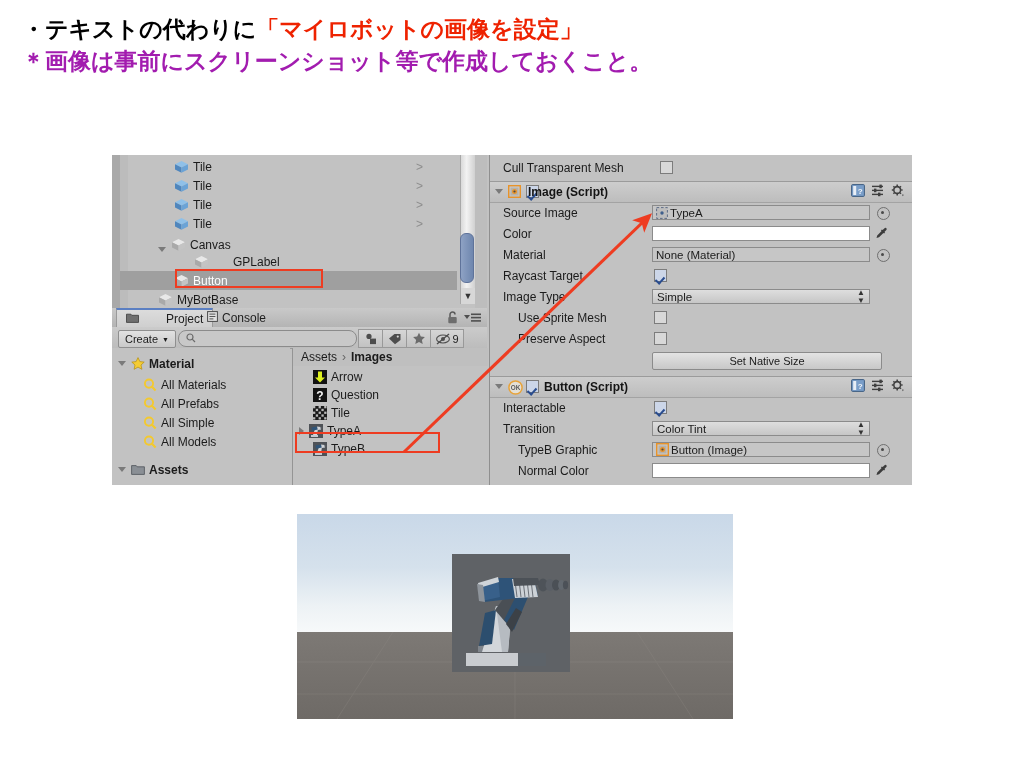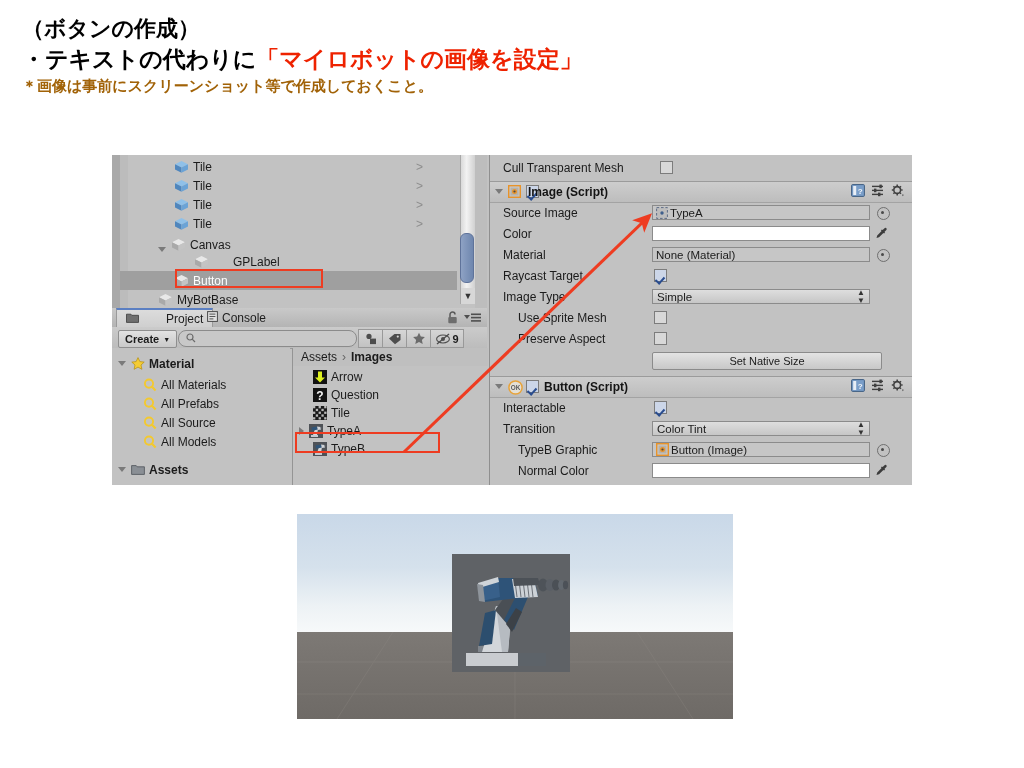--- a/index.html
+++ b/index.html
@@ -7,21 +7,21 @@
     width:1024px;height:768px;background:#ffffff;
     font-family:"Liberation Sans","DejaVu Sans",sans-serif;
     overflow:hidden;position:relative;
   }
 
   
   #slide-header{position:absolute;left:22px;top:14px;width:960px;}
   .hdr-line{font-weight:bold;line-height:1.38;white-space:nowrap;}
   .hdr-l1{font-size:22px;color:#000;}
   .hdr-l2{font-size:23px;color:#000;}
-  .hdr-l3{font-size:15px;color:#a16207;}
+  .hdr-l3{font-size:23px;color:#a21caf;}
   .red{color:#ee2200;}
 
   
   #unity-shot{
     position:absolute;left:112px;top:155px;width:800px;height:330px;
     background:#c2c2c2;overflow:hidden;
     font-family:"Liberation Sans","DejaVu Sans",sans-serif;
     font-size:11.5px;color:#1b1b1b;
   }
 
@@ -51,21 +51,21 @@
 
   
   #project{position:absolute;left:0;top:153px;width:375px;height:177px;background:#c2c2c2;}
   #proj-tabbar{position:absolute;left:0;top:0;width:375px;height:19px;
      background:linear-gradient(to bottom,#c9c9c9,#b4b4b4);border-bottom:1px solid #8e8e8e;}
   .ptab{position:absolute;top:0;height:19px;display:flex;align-items:center;gap:4px;padding:0 9px;
      font-size:12px;color:#1d1d1d;box-sizing:border-box;}
   .ptab.active{background:linear-gradient(to bottom,#dcdcdc,#cfcfcf);
      border-top:2px solid #5b7fc2;border-left:1px solid #9a9a9a;border-right:1px solid #9a9a9a;gap:27px;}
   #proj-toolbar{position:absolute;left:0;top:19px;width:375px;height:21px;
-     background:linear-gradient(to bottom,#cbcbcb,#bcbcbc);border-bottom:1px solid #9a9a9a;font-weight:bold;}
+     background:linear-gradient(to bottom,#cbcbcb,#bcbcbc);border-bottom:1px solid #9a9a9a;}
   #create-btn{position:absolute;left:6px;top:3px;height:16px;padding:0 6px;display:flex;align-items:center;gap:4px;
      font-size:11px;border:1px solid #8f8f8f;border-radius:2px;
      background:linear-gradient(to bottom,#e2e2e2,#c9c9c9);}
   #search-field{position:absolute;left:66px;top:3px;width:170px;height:15px;border:1px solid #8b8b8b;
      border-radius:8px;background:#c8c8c8;display:flex;align-items:center;padding-left:7px;}
   .tool-btn{position:absolute;top:2px;width:23px;height:17px;border:1px solid #999;
      background:linear-gradient(to bottom,#d6d6d6,#c2c2c2);display:flex;align-items:center;justify-content:center;}
   #proj-body{position:absolute;left:0;top:40px;width:375px;height:137px;}
   #proj-tree{position:absolute;left:0;top:0;width:178px;height:137px;background:#c2c2c2;}
   #proj-content{position:absolute;left:180px;top:0;width:195px;height:137px;background:#c2c2c2;
@@ -118,21 +118,20 @@
   #ground{position:absolute;left:0;top:118px;width:436px;height:87px;
      background:linear-gradient(to bottom,#7d7975,#6e6a66);}
   #ground-grid{position:absolute;left:0;top:118px;width:436px;height:87px;opacity:.30;}
   #btn-sprite{position:absolute;left:155px;top:40px;width:118px;height:118px;background:#5f6266;overflow:hidden;}
   #btn-sprite svg{display:block;}
 </style>
 </head>
 <body>
 
 <div id="slide-header">
-  <div class="hdr-line hdr-l1">（ボタンの作成）</div>
   <div class="hdr-line hdr-l2"><span>・テキストの代わりに</span><span class="red">「マイロボットの画像を設定」</span></div>
   <div class="hdr-line hdr-l3">＊画像は事前にスクリーンショット等で作成しておくこと。</div>
 </div>
 
 <div id="unity-shot">
 
   <div id="left-col">
 
     <div id="hierarchy">
       <div id="hier-gutter"></div>
@@ -337,21 +336,21 @@
             </div>
             <div class="trow" style="top: 65px;">
               <span style="display:inline-block;width:22px"></span>
               <span style="display:inline-block;width:9px"></span>
               <span style="margin-right:4px;display:flex;">
                 <svg width="14" height="14" viewBox="0 0 14 14">
                   <circle cx="6" cy="5.6" r="4.1" fill="none" stroke="#f3c92f" stroke-width="1.9"></circle>
                   <line x1="8.7" y1="8.6" x2="12.6" y2="12.6" stroke="#f3c92f" stroke-width="2.2"></line>
                 </svg>
               </span>
-              <span style="font-weight:normal;">All Source</span>
+              <span style="font-weight:normal;">All Simple</span>
             </div>
             <div class="trow" style="top: 84px;">
               <span style="display:inline-block;width:22px"></span>
               <span style="display:inline-block;width:9px"></span>
               <span style="margin-right:4px;display:flex;">
                 <svg width="14" height="14" viewBox="0 0 14 14">
                   <circle cx="6" cy="5.6" r="4.1" fill="none" stroke="#f3c92f" stroke-width="1.9"></circle>
                   <line x1="8.7" y1="8.6" x2="12.6" y2="12.6" stroke="#f3c92f" stroke-width="2.2"></line>
                 </svg>
               </span>

